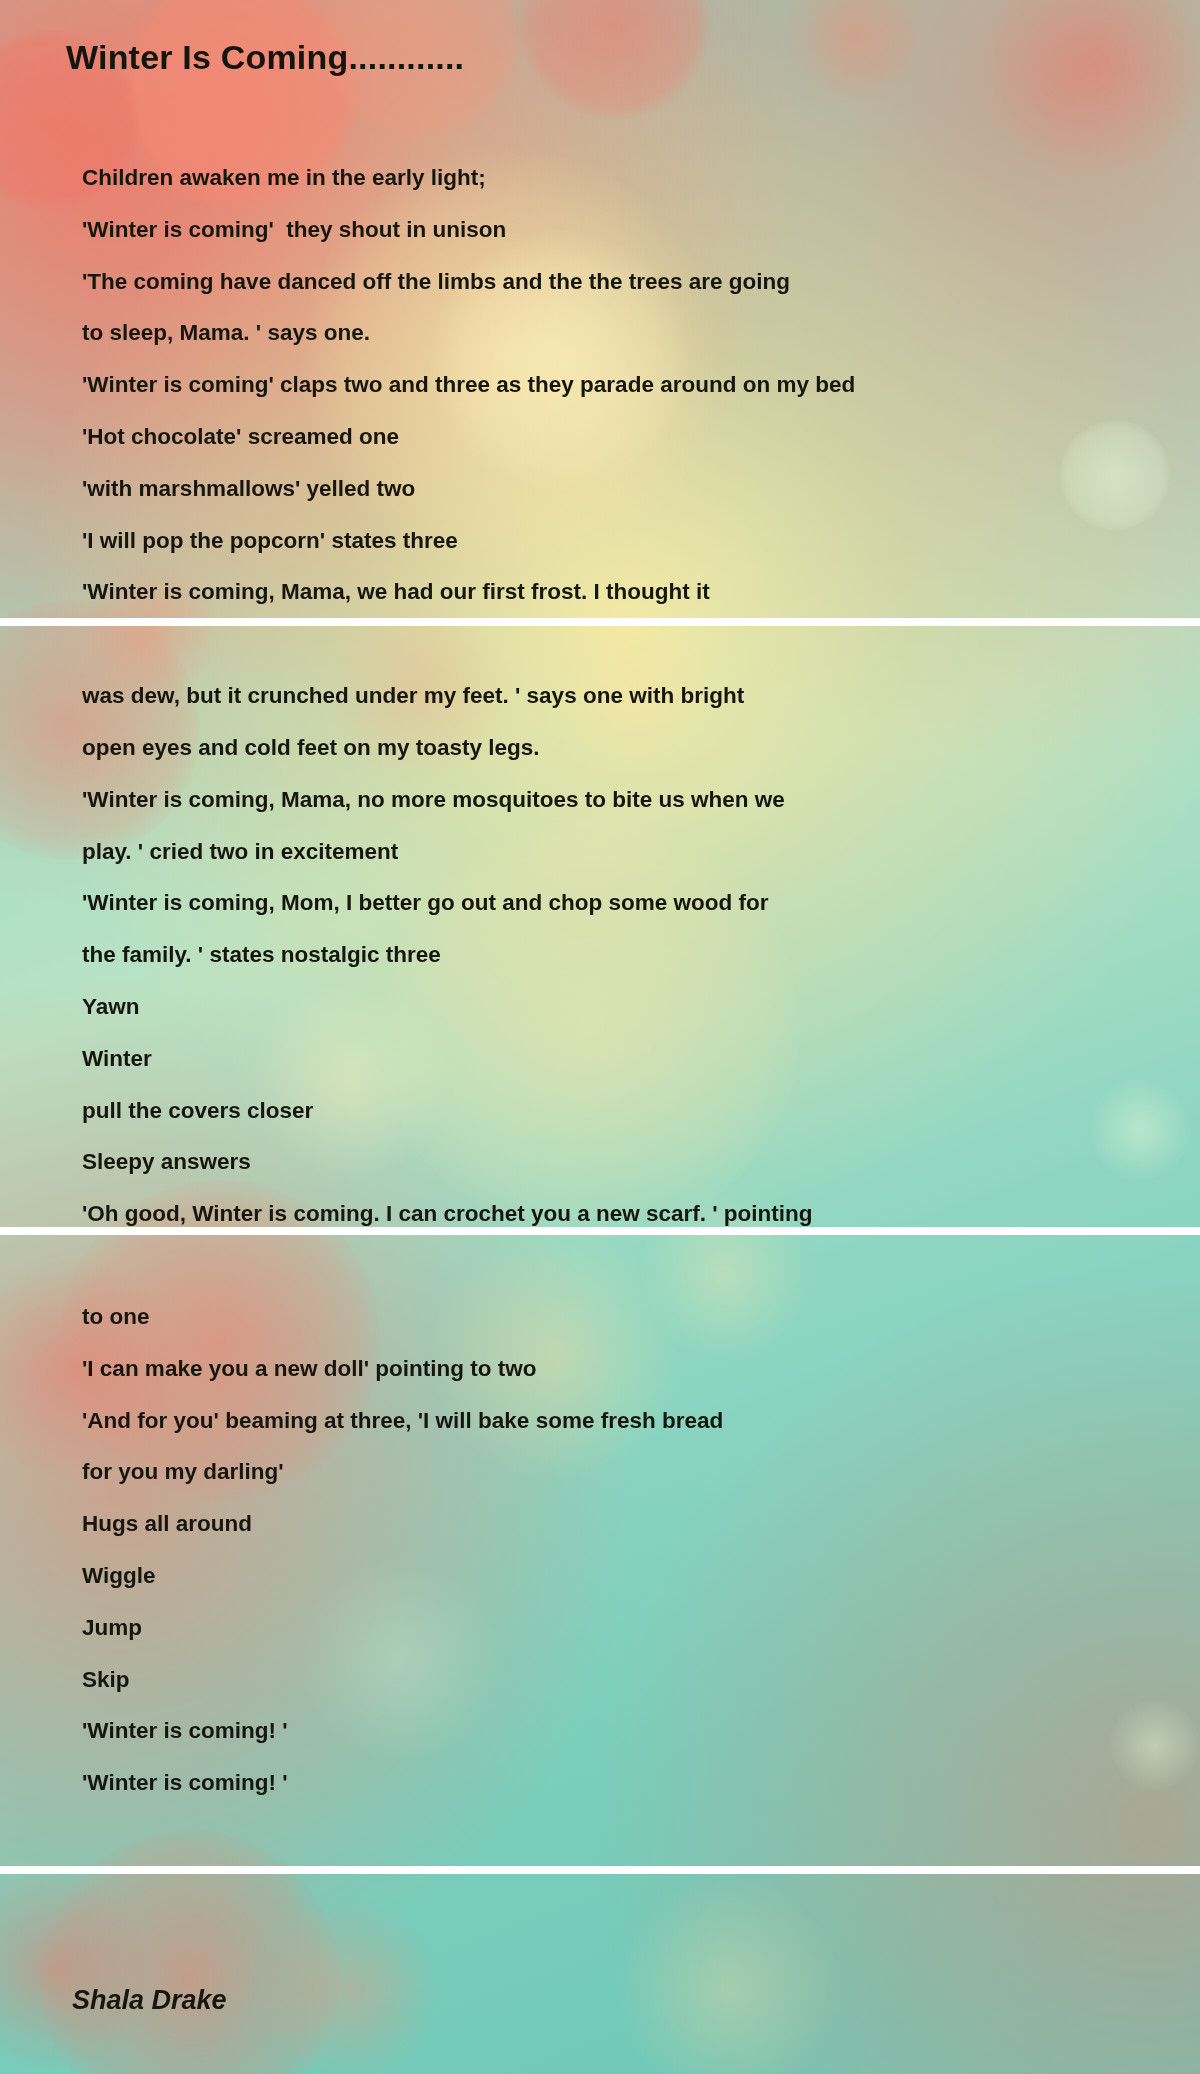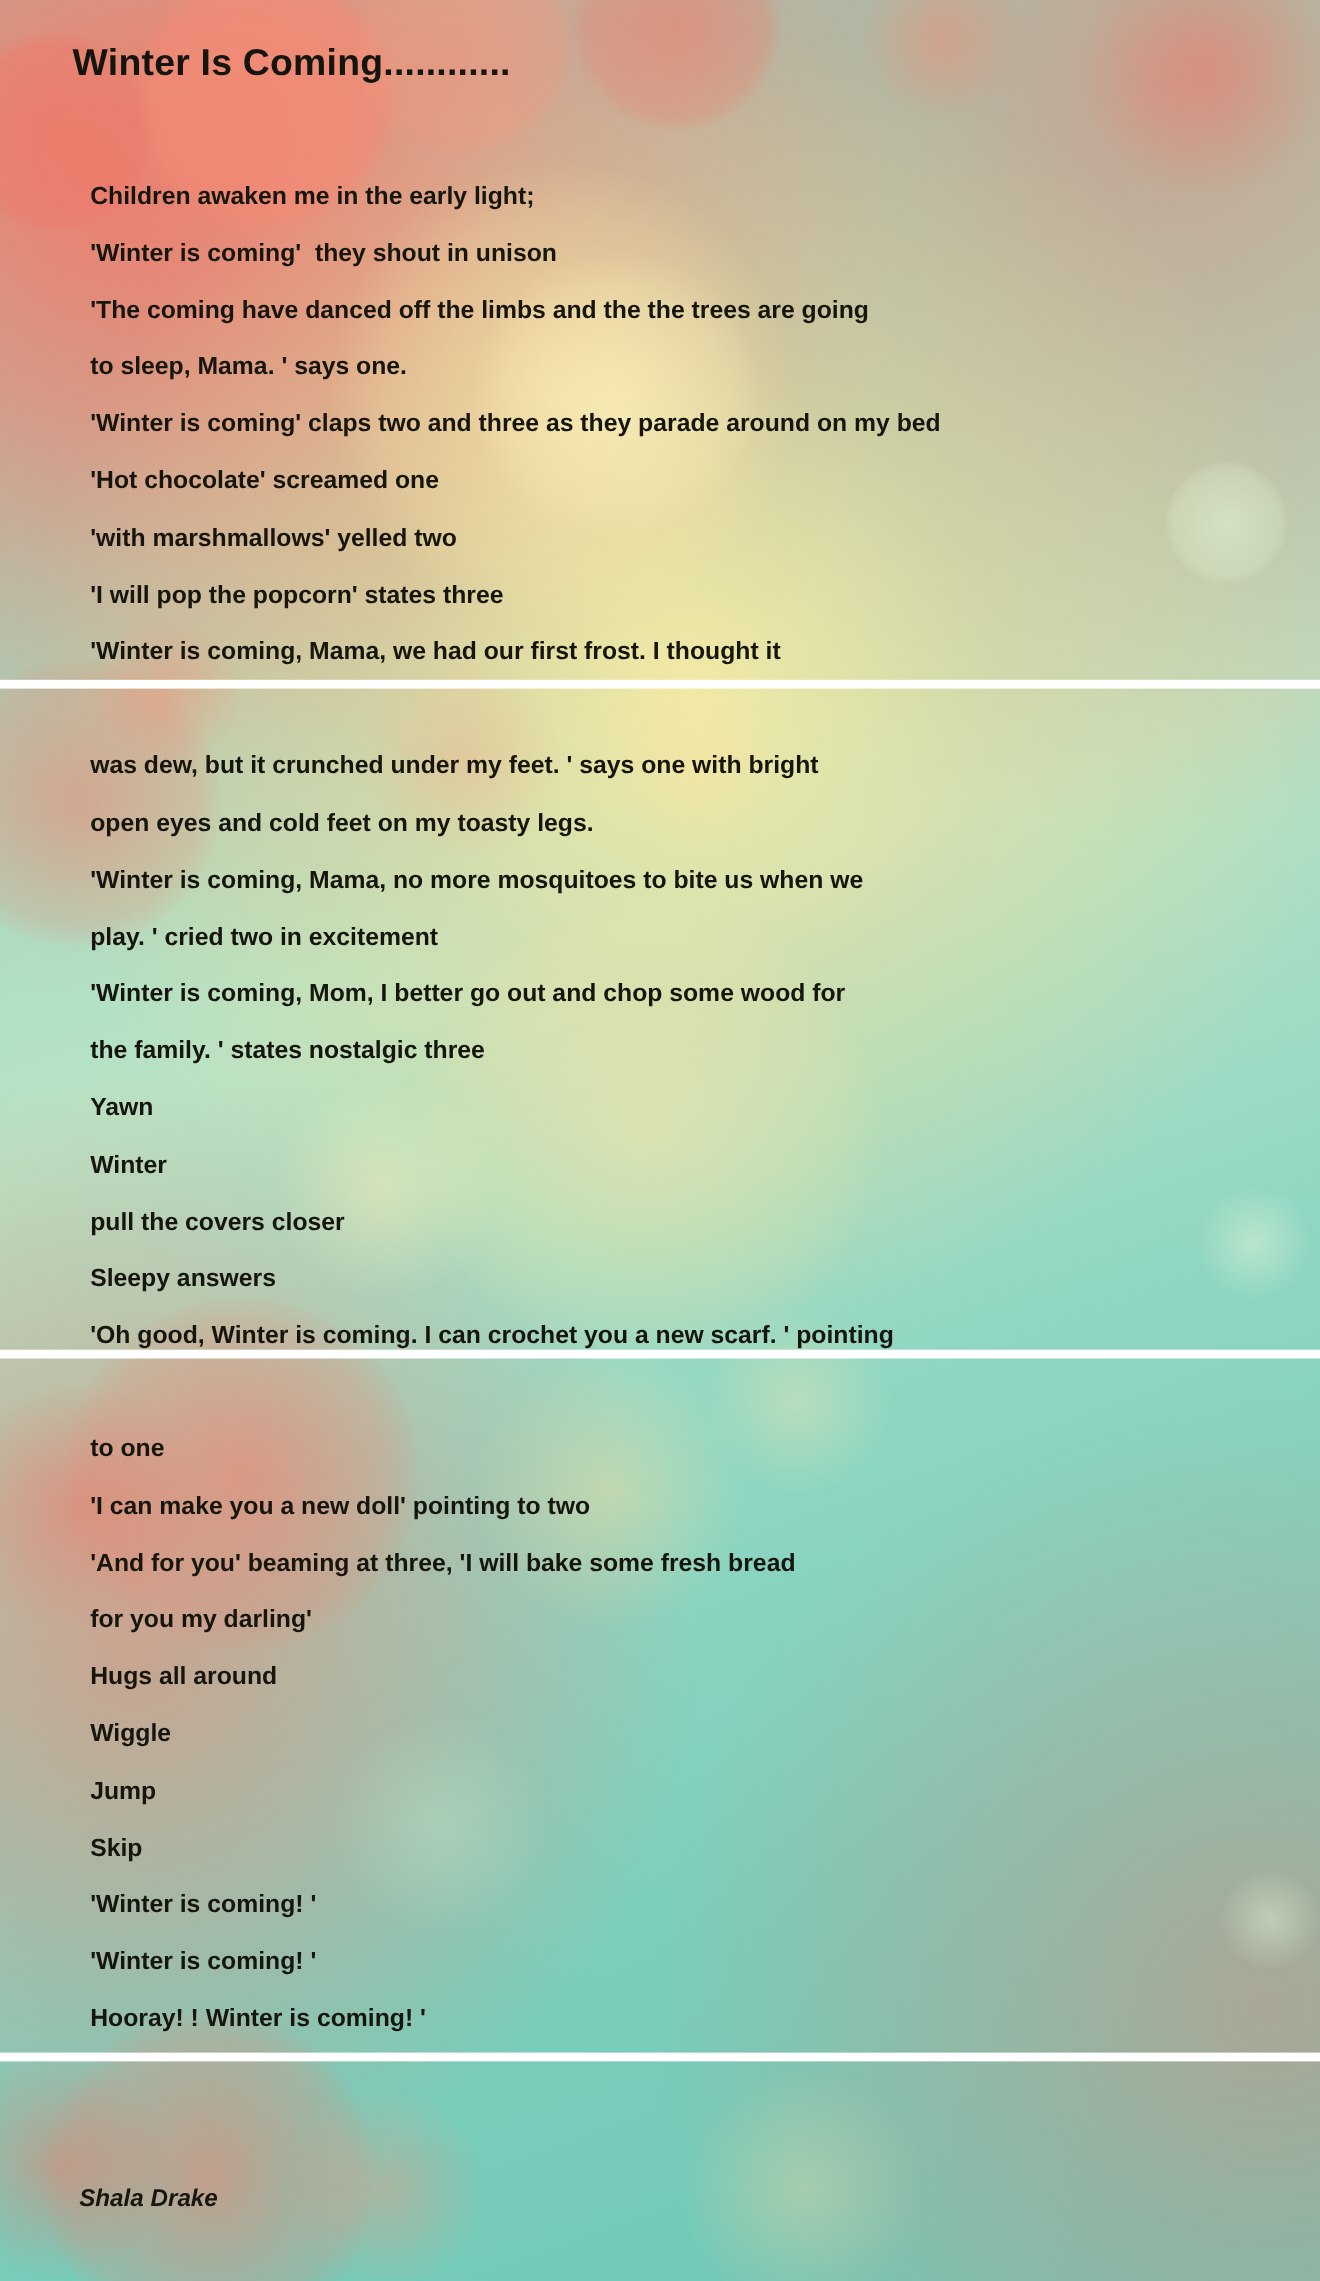--- a/index.html
+++ b/index.html
@@ -67,21 +67,21 @@
     font-size: 22.5px;
     font-weight: bold;
     color: #16160f;
     line-height: 51.8px;
     white-space: pre;
   }
   .author {
     position: absolute;
     left: 72px;
     top: 1985px;
-    font-size: 22px;
+    font-size: 27px;
     font-style: italic;
     font-weight: bold;
     color: #17170f;
   }
 </style>
 </head>
 <body>
 
 <div class="page">
 
@@ -152,18 +152,17 @@
       <div class="line" style="margin-top:51px;">to one</div>
       <div class="line">'I can make you a new doll' pointing to two</div>
       <div class="line">'And for you' beaming at three, 'I will bake some fresh bread</div>
       <div class="line">for you my darling'</div>
       <div class="line">Hugs all around</div>
       <div class="line">Wiggle</div>
       <div class="line">Jump</div>
       <div class="line">Skip</div>
       <div class="line">'Winter is coming! '</div>
       <div class="line">'Winter is coming! '</div>
-      <div class="line">Hooray! ! Winter is coming! '</div>
     </div>
 
     <div class="author">Shala Drake</div>
   </div>
 </div>
 
 </body></html>

